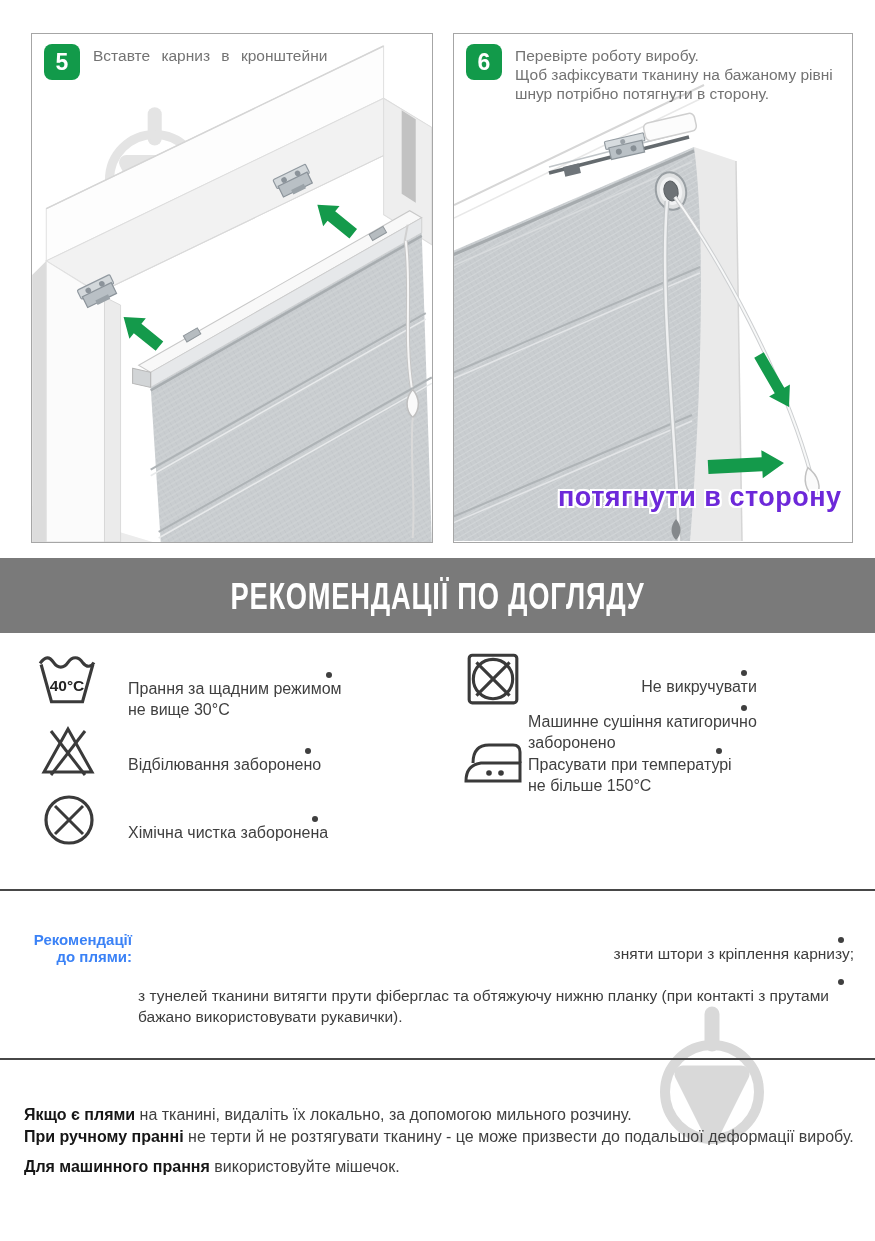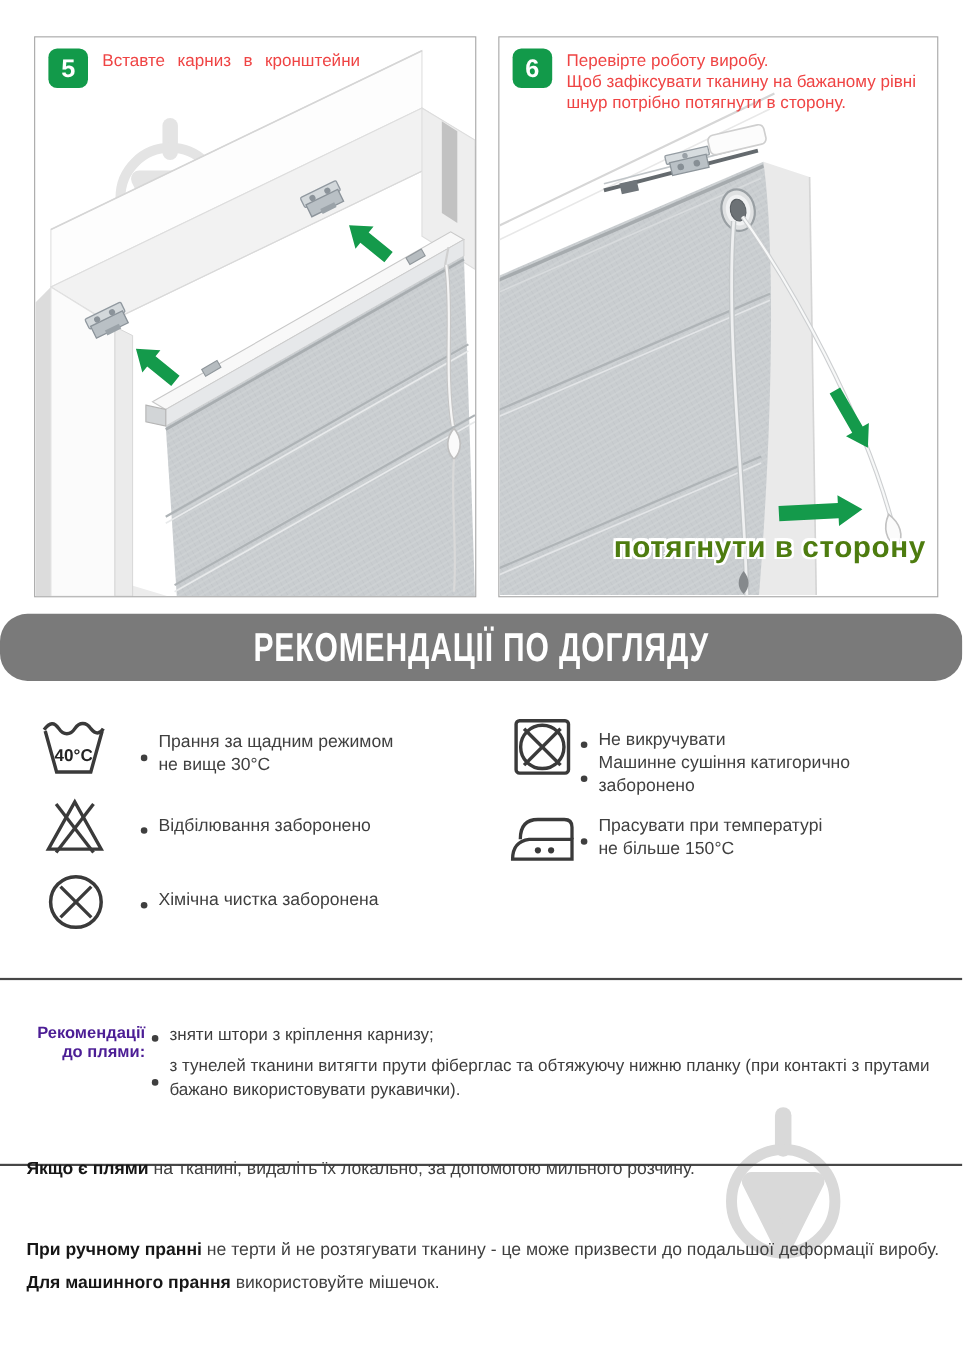--- a/index.html
+++ b/index.html
@@ -5,39 +5,39 @@
   html,body{margin:0;padding:0;background:#ffffff;}
   .page{position:relative;width:875px;height:1241px;background:#ffffff;overflow:hidden;
         font-family:"Liberation Sans", sans-serif;color:#3d3d3d;}
   
   .panel{position:absolute;top:33px;height:508px;border:1px solid #a6a6a6;background:#fff;overflow:hidden;}
   .panel5{left:31px;width:400px;}
   .panel6{left:453px;width:398px;}
   .panel-header{position:relative;z-index:2;display:flex;gap:13px;padding:10px 10px 0 12px;}
   .step-badge{flex:0 0 auto;width:36px;height:36px;background:#129a4a;border-radius:8px;
               color:#fff;font-weight:bold;font-size:23px;line-height:36px;text-align:center;}
-  .step-text{padding-top:2px;font-size:15.5px;line-height:19px;color:#ef4444;}
+  .step-text{padding-top:2px;font-size:15.5px;line-height:19px;color:#737373;}
   .wsp{word-spacing:7px;}
   .illus{position:absolute;left:0;top:0;width:100%;height:100%;z-index:1;display:block;}
   .pull-annotation{position:absolute;z-index:3;left:104px;top:448px;font-size:27px;font-weight:bold;
-      letter-spacing:.5px;color:#4d7c0f;white-space:nowrap;
+      letter-spacing:.5px;color:#6d28d9;white-space:nowrap;
       text-shadow:-2px -2px 0 #fff,2px -2px 0 #fff,-2px 2px 0 #fff,2px 2px 0 #fff,0 -2px 0 #fff,0 2px 0 #fff,-2px 0 0 #fff,2px 0 0 #fff;}
   
-  .banner{position:absolute;left:0;top:558px;width:875px;height:61px;background:#7a7a7a;
-          display:flex;align-items:center;justify-content:center;border-radius:25px;}
+  .banner{position:absolute;left:0;top:558px;width:875px;height:75px;background:#7a7a7a;
+          display:flex;align-items:center;justify-content:center;}
   .banner span{display:inline-block;transform:scaleX(.78) scaleY(1.05);color:#fff;font-weight:bold;
                font-size:35px;letter-spacing:1px;white-space:nowrap;}
   
   .care-icon{position:absolute;}
   .care-text{position:absolute;font-size:16px;line-height:21px;color:#3f3f3f;}
-  .b-row{display:flex;align-items:center;}
+  .b-row{display:flex;align-items:flex-end;flex-direction:column;}
   .dot{flex:0 0 auto;width:6px;height:6px;border-radius:50%;background:#3f3f3f;margin:8px 10px 0 0;}
   
   .wash-label{position:absolute;left:22px;top:931px;width:110px;text-align:right;
-              font-size:15px;line-height:17px;font-weight:bold;color:#4c1d95;}
+              font-size:15px;line-height:17px;font-weight:bold;color:#3b82f6;}
   .wash-items{position:absolute;left:138px;top:930px;width:716px;font-size:15.5px;line-height:21px;}
   .wash-items .b-row{margin-bottom:8px;}
   .wash-items .dot{margin-top:7px;}
   
   .divider{position:absolute;left:0;width:875px;height:2px;background:#474747;z-index:2;}
   .footer-p{position:absolute;left:24px;width:832px;font-size:16px;line-height:22px;color:#3f3f3f;z-index:2;}
   .footer-p b{color:#161616;}
   .watermark-bottom{position:absolute;left:650px;top:1004px;z-index:1;}
 </style>
 </head>
@@ -293,21 +293,21 @@
     </div>
   </div>
 
   <svg class="watermark-bottom" width="125" height="160" viewBox="0 0 125 160">
     <line x1="62" y1="10" x2="62" y2="40" stroke="#d9d9d9" stroke-width="15" stroke-linecap="round"></line>
     <circle cx="62" cy="88" r="47" fill="none" stroke="#d9d9d9" stroke-width="10"></circle>
     <polygon points="33,70 91,70 62,128" fill="#d9d9d9" stroke="#d9d9d9" stroke-width="17" stroke-linejoin="round"></polygon>
   </svg>
   <div class="divider" style="top:1058px;"></div>
 
-  <div class="footer-p" style="top:1052px;">
+  <div class="footer-p" style="top:1104px;">
     <b>Якщо є плями</b><span> на тканині, видаліть їх локально, за допомогою мильного розчину.</span>
   </div>
   <div class="footer-p" style="top:1126px;">
     <b>При ручному пранні</b><span> не терти й не розтягувати тканину - це може призвести до подальшої деформації виробу.</span>
   </div>
   <div class="footer-p" style="top:1156px;">
     <b>Для машинного прання</b><span> використовуйте мішечок.</span>
   </div>
 
 </div>

